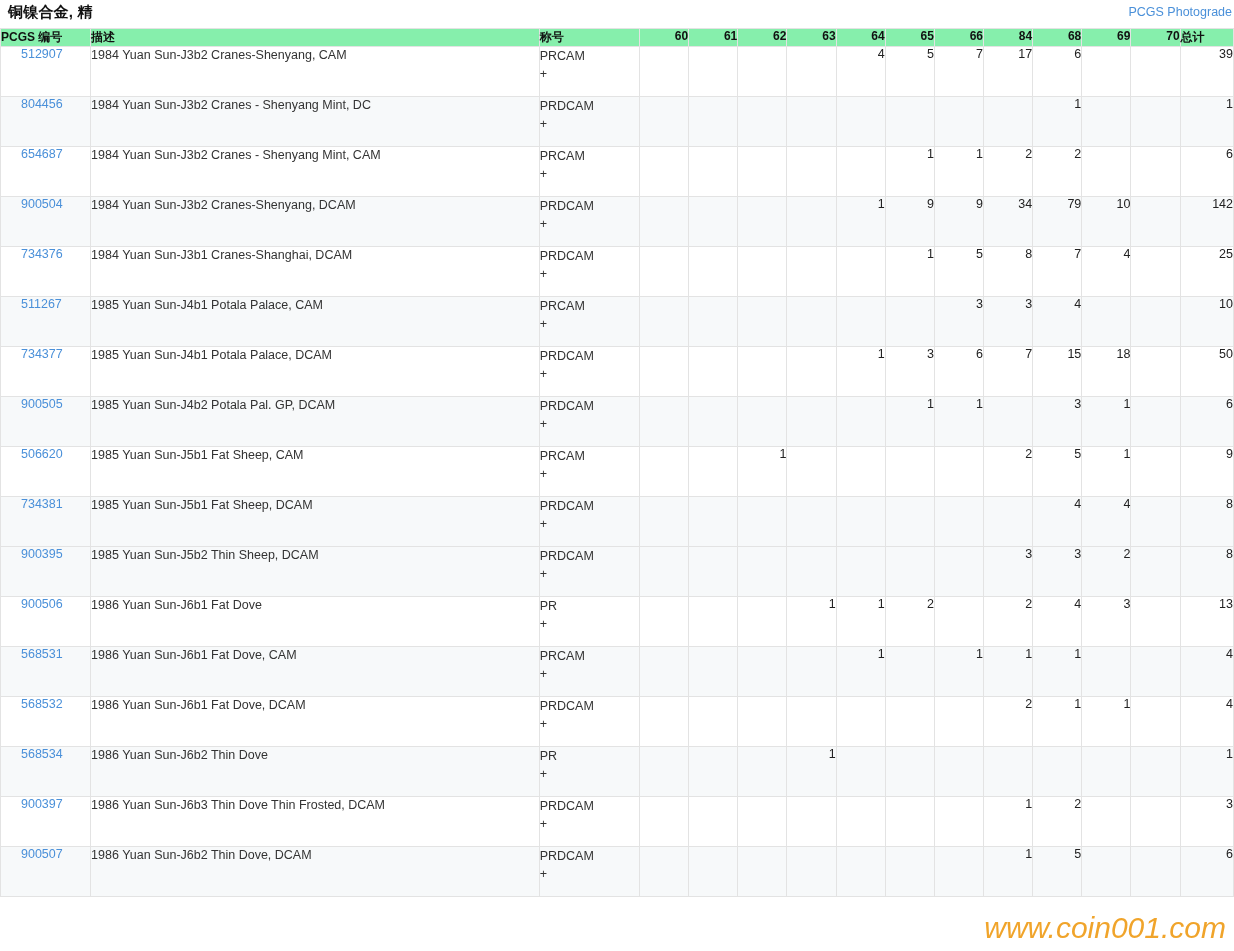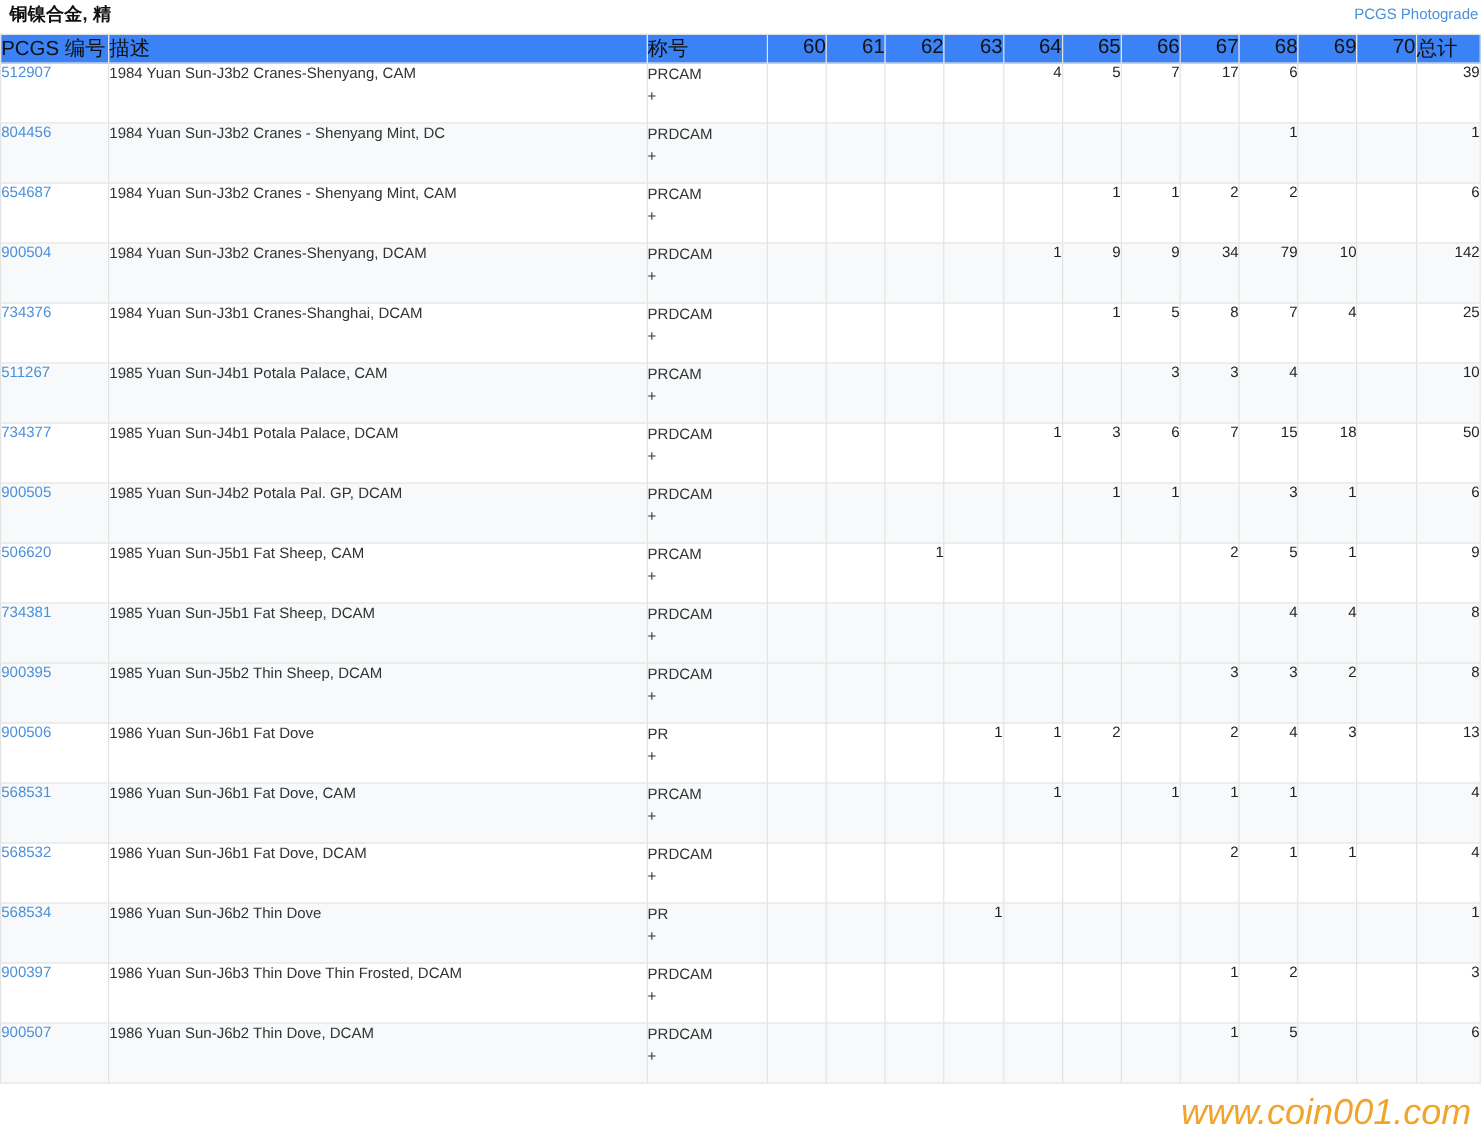--- a/index.html
+++ b/index.html
@@ -47,44 +47,44 @@
     width: 1234px;
     table-layout: fixed;
     font-size: 12.5px;
   }
   table.grid th, table.grid td {
     border: 1px solid #e3e3e3;
     vertical-align: top;
     padding: 0;
   }
   thead th {
-    font-size: 17px;
-    font-weight: normal;
+    font-size: 12px;
+    font-weight: bold;
     color: #111111;
     padding: 6px 8px 7px 8px;
-    background: #3b82f6;
+    background: #86efac;
     border-top: 1px solid #e3e3e3;
     border-bottom: 1px solid #dddddd;
     white-space: nowrap;
   }
   th.c-num { text-align: left; }
   th.c-desc { text-align: left; }
   th.c-desig { text-align: left; }
   th.c-grade { text-align: right; }
   th.c-total { text-align: left; }
 
   tbody tr { height: 50px; }
   tbody tr.alt td { background: #f7f9fa; }
 
   td.c-num {
     padding: 9px 8px 0 8px;
     color: #4a90d9;
     font-size: 12.5px;
   }
-  td.c-num span { cursor: pointer; }
+  td.c-num span { cursor: pointer; padding-left: 20px; }
   td.c-desc {
     padding: 9px 8px 0 8px;
     color: #333333;
     font-size: 12.5px;
     line-height: 1.35;
   }
   td.c-desig {
     padding: 9px 8px 0 8px;
     color: #333333;
     font-size: 12.5px;
@@ -145,21 +145,21 @@
         <th class="c-num">PCGS 编号</th>
         <th class="c-desc">描述</th>
         <th class="c-desig">称号</th>
         <th class="c-grade">60</th>
         <th class="c-grade">61</th>
         <th class="c-grade">62</th>
         <th class="c-grade">63</th>
         <th class="c-grade">64</th>
         <th class="c-grade">65</th>
         <th class="c-grade">66</th>
-        <th class="c-grade">67</th>
+        <th class="c-grade">84</th>
         <th class="c-grade">68</th>
         <th class="c-grade">69</th>
         <th class="c-grade">70</th>
         <th class="c-total">总计</th>
       </tr>
     </thead>
     <tbody id="table-body">
         <tr>
           <td class="c-num"><span>512907</span></td>
           <td class="c-desc">1984 Yuan Sun-J3b2 Cranes-Shenyang, CAM</td>

